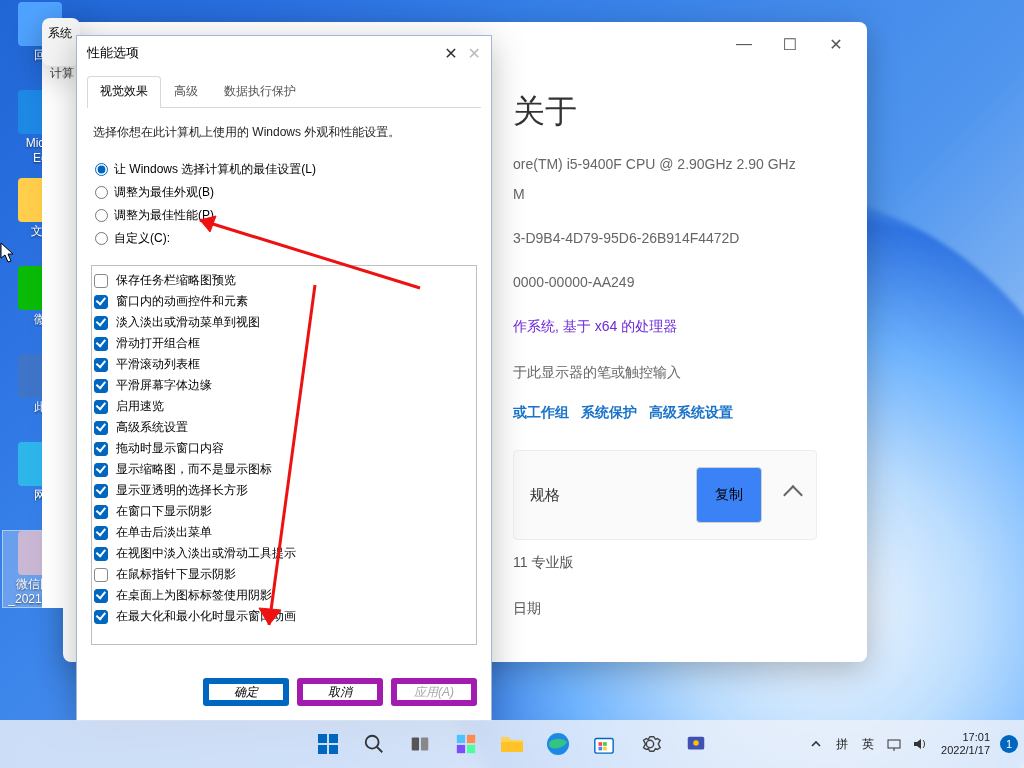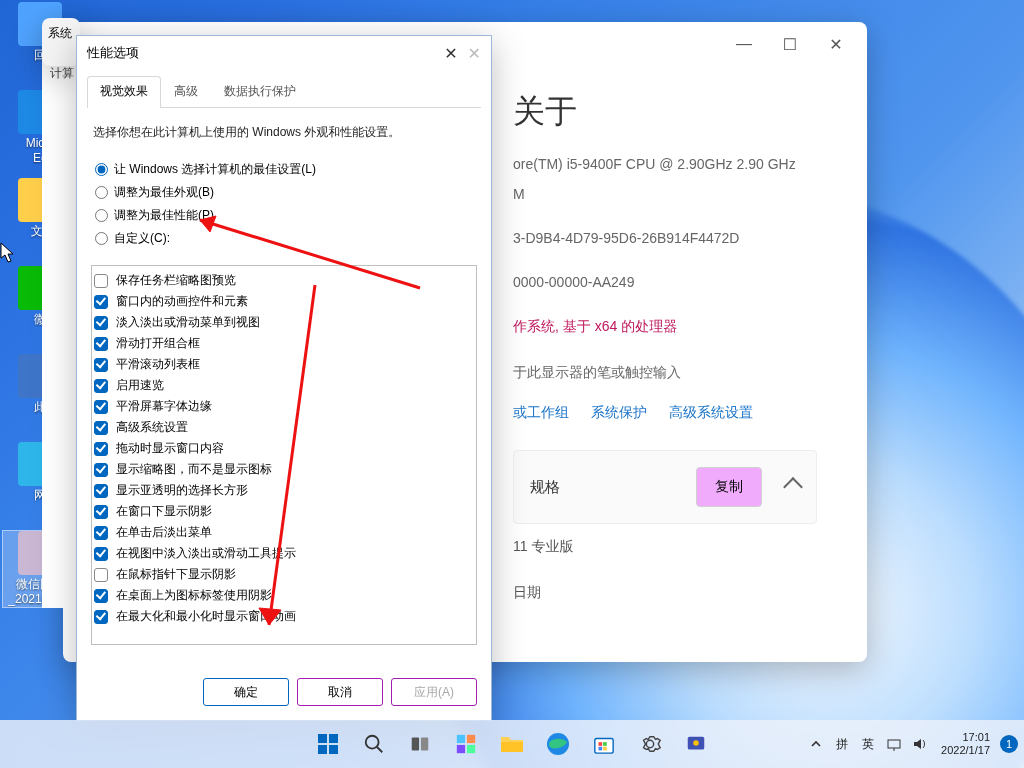--- a/index.html
+++ b/index.html
@@ -15,25 +15,25 @@
   .di .lbl { line-height:1.25; max-height:30px; overflow:hidden; text-overflow:ellipsis; }
   .di.sel { background:rgba(255,255,255,.25); border:1px solid rgba(255,255,255,.45); }
   
   .win { position:absolute; background:#fff; border-radius:8px; box-shadow:0 8px 32px rgba(0,0,0,.25); }
   .settings { top:22px; left:63px; width:804px; height:640px; z-index:5; overflow:hidden; }
   .settings .titlebar { height:44px; display:flex; align-items:center; padding:0 8px; }
   .settings .wbtn { width:46px; height:32px; display:flex; align-items:center; justify-content:center; color:#555; }
   .settings .body { padding:10px 50px 20px 450px; font-size:14px; color:#333; }
   .settings .hdr { font-size:32px; font-weight:400; margin:14px 0 22px; }
   .row { display:flex; padding:14px 0; gap:12px; }
-  .link-row { display:flex; gap:22px; padding:8px 0 20px; }
+  .link-row { display:flex; gap:12px; padding:8px 0 20px;font-weight:bold; }
   .link-row a { color:#1a73c8; text-decoration:none; font-size:14px; }
   .spec-card { background:#fafafa; border:1px solid #eee; border-radius:4px; margin-top:8px; display:flex; align-items:center; justify-content:space-between; padding:16px 16px; }
   .spec-card .t { font-size:15px; font-weight:400; }
-  .copybtn { border:1px solid #d0d0d0; background:#f0abfc; padding:10px 18px; border-radius:4px; font-size:14px; }
+  .copybtn { border:1px solid #d0d0d0; background:#3b82f6; padding:18px 18px; border-radius:4px; font-size:14px; }
   .chev { width:14px; height:14px; border-right:2px solid #666; border-bottom:2px solid #666; transform:rotate(-135deg); margin-left:24px; }
   
   .sysprop { top:18px; left:42px; width:38px; height:48px; z-index:8; background:#f4f4f4; }
   .sysprop .tb { height:30px; display:flex; align-items:center; font-size:12px; padding-left:6px; }
   .syspropL { position:absolute; top:58px; left:42px; width:44px; height:550px; background:#fff; border-top:1px solid #e8e8e8; z-index:7;}
   .syspropL .tabs { font-size:12px; padding:6px 8px 0; color:#444;}
   
   .perf { top:35px; left:76px; width:416px; height:686px; z-index:20; border-radius:0; border:1px solid #9fb7d9; }
   .perf .titlebar { height:34px; display:flex; align-items:center; justify-content:space-between; padding:0 10px; font-size:13px; background:#fff; }
   .perf .close { font-size:16px; color:#333; cursor:pointer; }
@@ -42,21 +42,21 @@
   .perf .tab.act { border-color:#d8d8d8; background:#fff; margin-bottom:-1px; color:#000;}
   .perf .desc { font-size:12px; padding:16px 16px 4px; color:#222; }
   .perf .radios { padding:10px 18px 8px; font-size:12px; }
   .perf .radios label { display:flex; align-items:center; gap:6px; margin:6px 0; cursor:pointer;}
   .perf .list { margin:4px 14px 0; height:380px; border:1px solid #bfbfbf; padding:4px 2px; overflow:auto; background:#fff; }
   .perf .item { display:flex; align-items:center; gap:8px; padding:2px 0; font-size:12px; }
   .perf .cb { width:14px; height:14px; border:1px solid #888; border-radius:3px; flex:0 0 14px; display:flex; align-items:center; justify-content:center;}
   .perf .cb.on { background:#0067c0; border-color:#0067c0; }
   .perf .cb.on::after { content:""; width:4px; height:7px; border:solid #fff; border-width:0 2px 2px 0; transform:rotate(40deg) translate(-1px,-1px);}
   .perf .btns { position:absolute; bottom:14px; right:14px; display:flex; gap:8px;}
-  .perf .btns button { width:86px; height:28px; font-size:12px; border:1px solid #a21caf; background:#fff; border-radius:3px; cursor:pointer;}
+  .perf .btns button { width:86px; height:28px; font-size:12px; border:6px solid #a21caf; background:#fff; border-radius:3px; cursor:pointer;font-style:italic;}
   .perf .btns button.primary { border-color:#0067c0; }
   .perf .btns button.disabled { color:#a8a8a8; }
   
   .arrow { position:absolute; stroke:#e11; fill:#e11; z-index:40; }
   
   .taskbar { position:absolute; left:0; right:0; bottom:0; height:48px; background:rgba(235,240,250,.82); backdrop-filter:blur(8px); display:flex; align-items:center; z-index:50;}
   .taskbar .center { position:absolute; left:50%; transform:translateX(-50%); display:flex; gap:6px; align-items:center;}
   .tb-ic { width:40px; height:40px; display:flex; align-items:center; justify-content:center; border-radius:4px;}
   .tray { position:absolute; right:6px; display:flex; align-items:center; gap:4px; color:#1b1b1b; font-size:11px;}
   .tray .clock { text-align:right; line-height:1.2; padding:0 6px;}
@@ -112,21 +112,21 @@
     <div class="wbtn">—</div>
     <div class="wbtn">☐</div>
     <div class="wbtn">✕</div>
   </div>
   <div class="body">
     <div class="hdr">关于</div>
     <div style="color:#666;font-size:14px">ore(TM) i5-9400F CPU @ 2.90GHz   2.90 GHz</div>
     <div style="color:#666;padding:14px 0">M</div>
     <div style="color:#666;padding:14px 0">3-D9B4-4D79-95D6-26B914F4472D</div>
     <div style="color:#666;padding:14px 0">0000-00000-AA249</div>
-    <div style="color:#be185d;padding:14px 0">作系统, 基于 x64 的处理器</div>
+    <div style="color:#6d28d9;padding:14px 0">作系统, 基于 x64 的处理器</div>
     <div style="color:#666;padding:14px 0">于此显示器的笔或触控输入</div>
     <div class="link-row">
       <a>或工作组</a>
       <a>系统保护</a>
       <a>高级系统设置</a>
     </div>
     <div class="spec-card">
       <span class="t">规格</span>
       <span style="display:flex;align-items:center">
         <button class="copybtn">复制</button>
@@ -197,25 +197,25 @@
       <div class="item">
         <span class="cb on"></span>
         <span>滑动打开组合框</span>
       </div>
       <div class="item">
         <span class="cb on"></span>
         <span>平滑滚动列表框</span>
       </div>
       <div class="item">
         <span class="cb on"></span>
+        <span>平滑屏幕字体边缘</span>
+      </div>
+      <div class="item">
+        <span class="cb on"></span>
         <span>启用速览</span>
-      </div>
-      <div class="item">
-        <span class="cb on"></span>
-        <span>平滑屏幕字体边缘</span>
       </div>
       <div class="item">
         <span class="cb on"></span>
         <span>高级系统设置</span>
       </div>
       <div class="item">
         <span class="cb on"></span>
         <span>拖动时显示窗口内容</span>
       </div>
       <div class="item">

